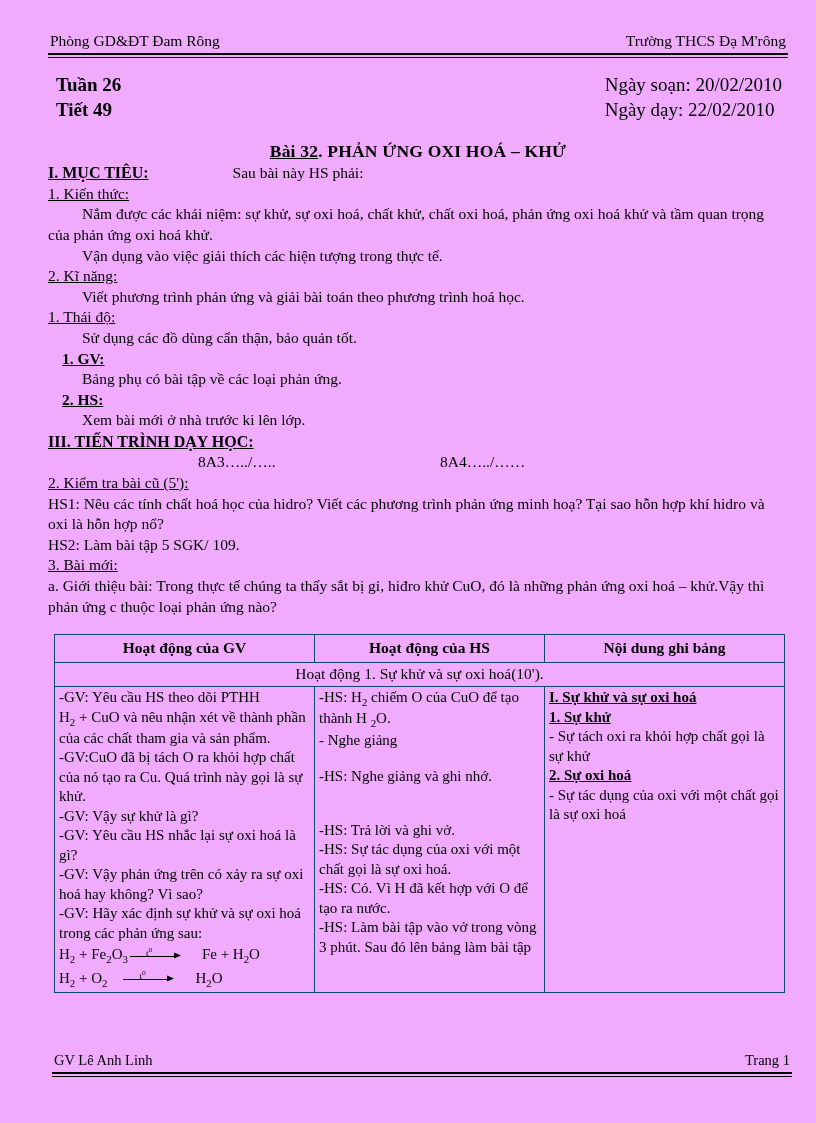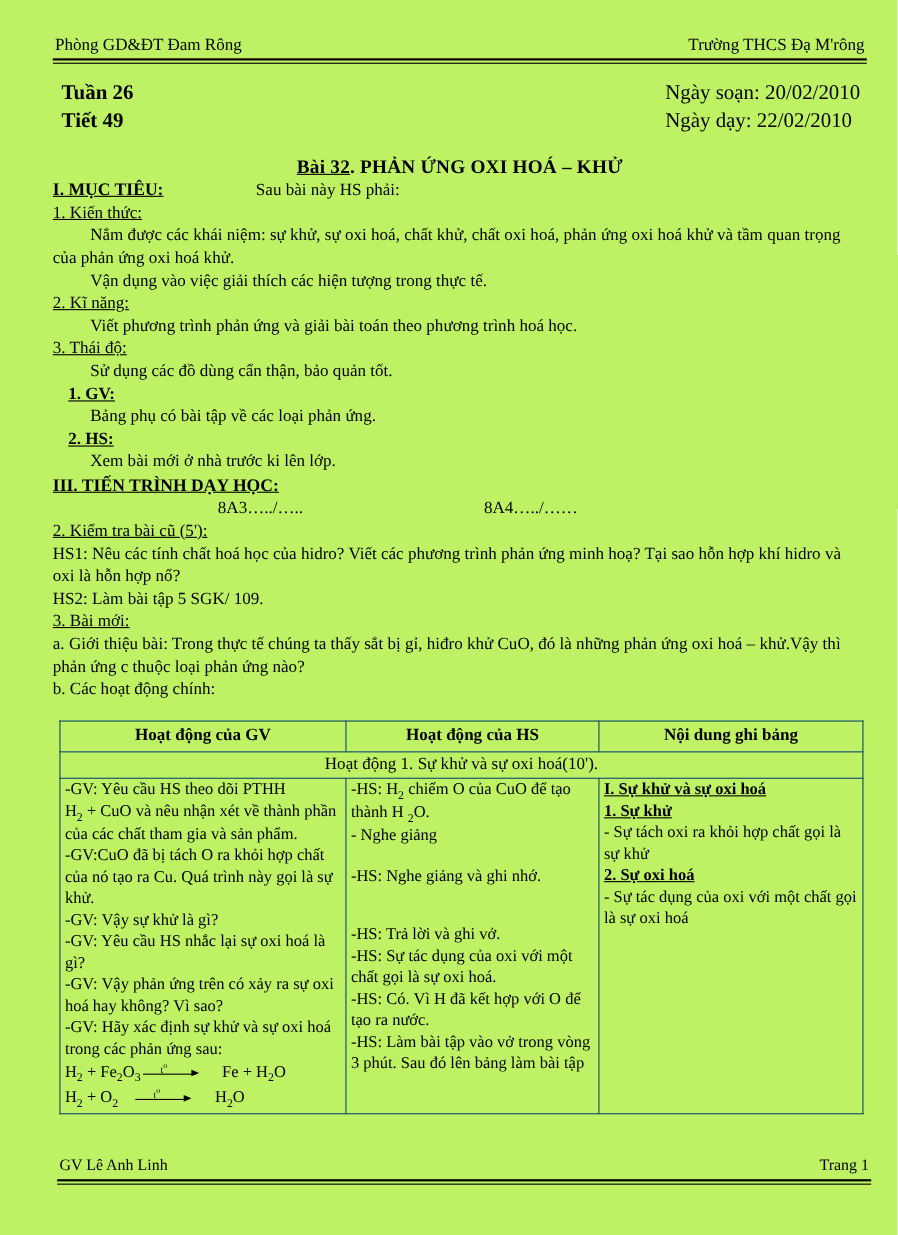--- a/index.html
+++ b/index.html
@@ -9,21 +9,21 @@
   }
   body {
     font-family: "Liberation Serif", "DejaVu Serif", serif;
     color: #000000;
   }
   .page {
     position: relative;
     width: 816px;
     height: 1123px;
     box-sizing: border-box;
-    background: #bef264;
+    background: #f0abfc;
     overflow: hidden;
   }
   .sheet {
     position: absolute;
     left: 48px;
     top: 32px;
     width: 740px;
   }
 
   
@@ -221,40 +221,39 @@
 
       <div class="obj-row">
         <span class="lbl">I. MỤC TIÊU:</span>
         <span class="val">Sau bài này HS phải:</span>
       </div>
       <div class="ln hdg2">1. Kiến thức:</div>
       <div class="ln indent">Nắm được các khái niệm: sự khử, sự oxi hoá, chất khử, chất oxi hoá, phản ứng oxi hoá khử và tầm quan trọng của phản ứng oxi hoá khử.</div>
       <div class="ln indent">Vận dụng vào việc giải thích các hiện tượng trong thực tế.</div>
       <div class="ln hdg2">2. Kĩ năng:</div>
       <div class="ln indent">Viết phương trình phản ứng và giải bài toán theo phương trình hoá học.</div>
-      <div class="ln hdg2">3. Thái độ:</div>
+      <div class="ln hdg2">1. Thái độ:</div>
       <div class="ln indent">Sử dụng các đồ dùng cẩn thận, bảo quản tốt.</div>
 
       <div class="ln hdg2 indent-sm">1. GV:</div>
       <div class="ln indent">Bảng phụ có bài tập về các loại phản ứng.</div>
       <div class="ln hdg2 indent-sm">2. HS:</div>
       <div class="ln indent">Xem bài mới ở nhà trước ki lên lớp.</div>
 
       <div class="ln hdg1">III. TIẾN TRÌNH DẠY HỌC:</div>
       <div class="class-row cont">
         <span class="c-lbl"></span>
         <span class="c-a">8A3…../…..</span>
         <span class="c-b">8A4…../……</span>
       </div>
       <div class="ln hdg2">2. Kiểm tra bài cũ (5'):</div>
       <div class="ln">HS1: Nêu các tính chất hoá học của hidro? Viết các phương trình phản ứng minh hoạ? Tại sao hỗn hợp khí hidro và oxi là hỗn hợp nổ?</div>
       <div class="ln">HS2:      Làm bài tập 5 SGK/ 109.</div>
       <div class="ln hdg2">3. Bài  mới:</div>
       <div class="ln">a. Giới thiệu bài: Trong thực tế chúng ta thấy sắt bị gỉ, hiđro khử CuO, đó là những phản ứng oxi hoá – khử.Vậy  thì phản ứng c thuộc loại phản ứng nào?</div>
-      <div class="ln">b. Các hoạt động chính:</div>
     </div>
 
     <table class="main">
       <colgroup>
         <col class="col-gv">
           <col class="col-hs">
           <col class="col-nd">
       </colgroup>
       <thead>
         <tr>

